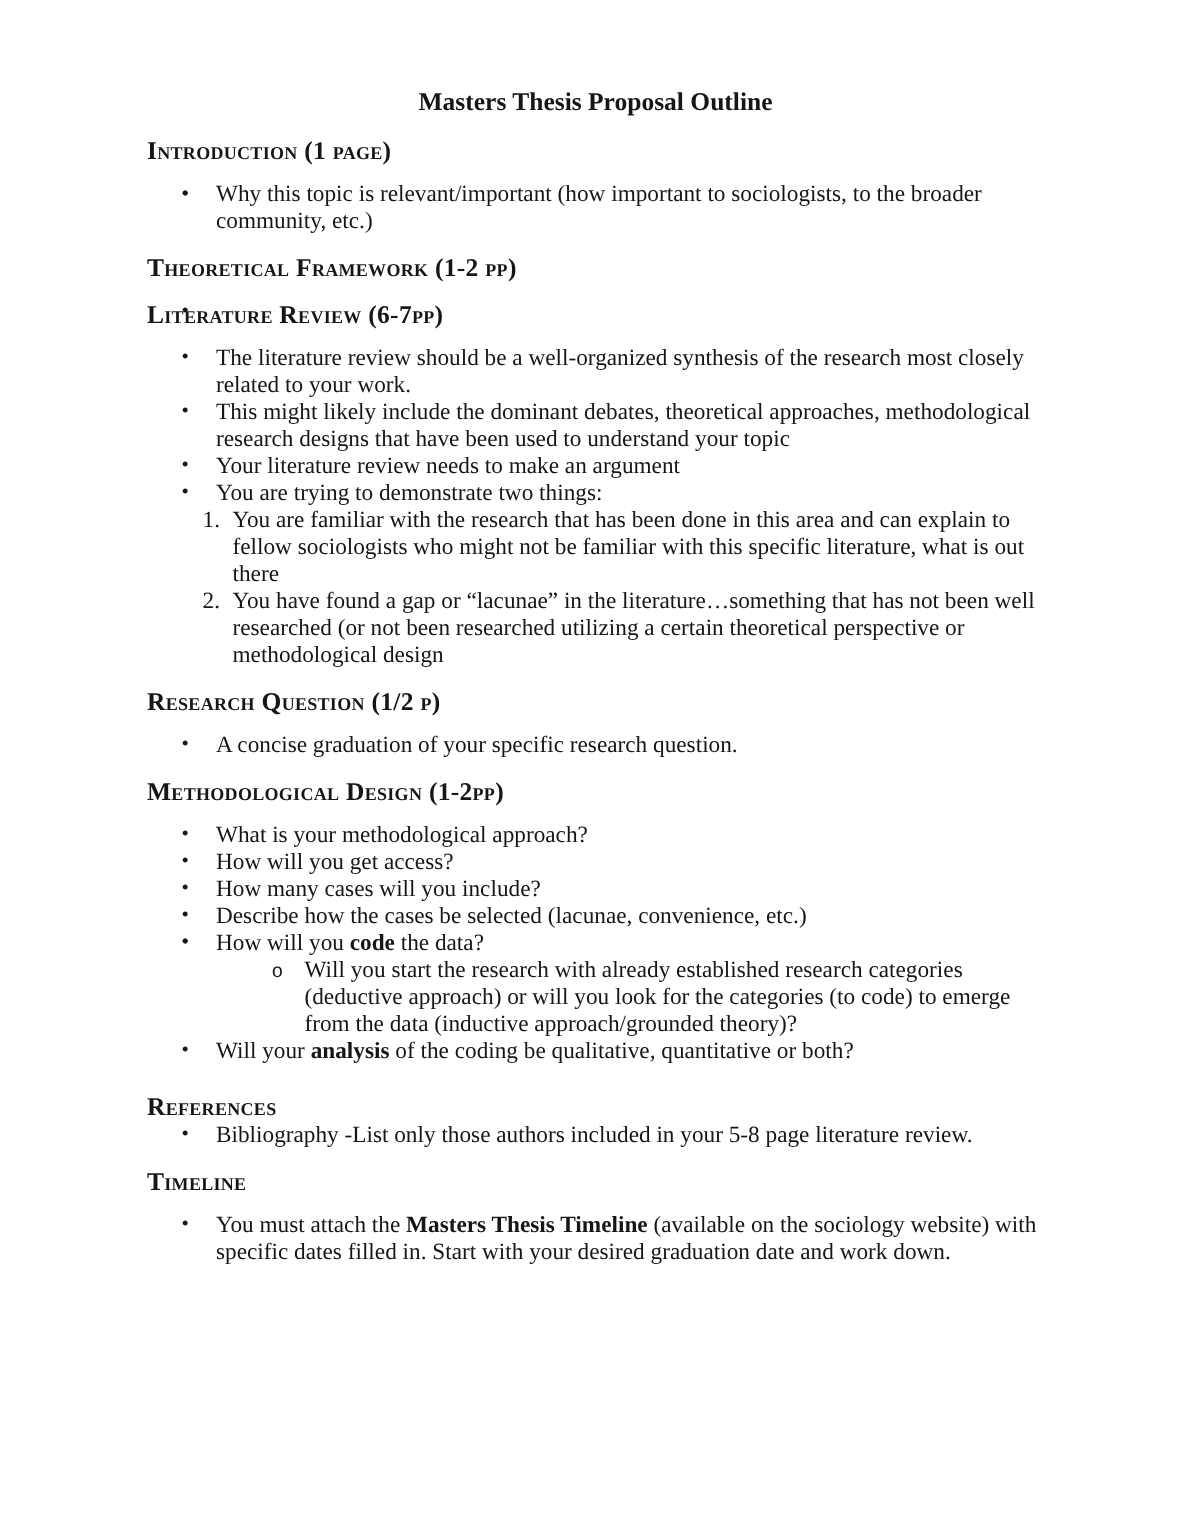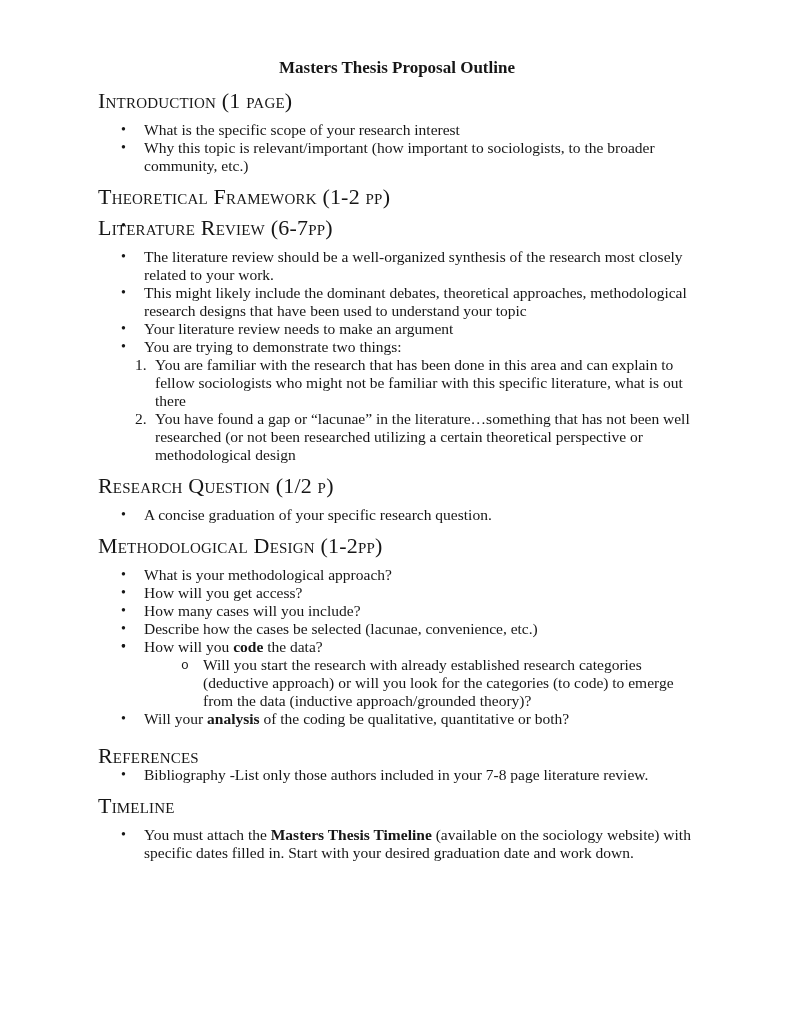--- a/index.html
+++ b/index.html
@@ -24,23 +24,23 @@
   }
   .doc-title {
     margin: 0 0 13px 0;
     text-align: center;
     font-size: 17px;
     line-height: 21px;
     font-weight: bold;
   }
   .sec-heading {
     margin: 12px 0 11px 0;
-    font-size: 22px;
+    font-size: 17px;
     line-height: 19px;
-    font-weight: normal;
+    font-weight: bold;
     font-variant: small-caps;
     letter-spacing: 0.2px;
   }
   section.compact .sec-heading {
     margin-top: 18px;
     margin-bottom: 1px;
   }
   .list {
     list-style: none;
     margin: 0;
@@ -72,21 +72,21 @@
 </style>
 </head>
 <body>
 
 <div class="page">
   <h1 class="doc-title">Masters Thesis Proposal Outline</h1>
   <div>
       <section>
         <h2 class="sec-heading">Introduction (1 page)</h2>
         <ul class="list">
-          <li class="item bullet"><span class="marker">•</span><span class="text">What is the specific scope of your research interest</span></li>
+          <li class="item bullet"><span class="marker">•</span></li>
           <li class="item bullet"><span class="marker">•</span><span class="text">Why this topic is relevant/important (how important to sociologists, to the broader community, etc.)</span></li>
         </ul>
       </section>
       <section>
         <h2 class="sec-heading">Theoretical Framework (1-2 pp)</h2>
         <ul class="list">
           <li class="item bullet"><span class="marker">•</span></li>
         </ul>
       </section>
       <section>
@@ -115,21 +115,21 @@
           <li class="item bullet"><span class="marker">•</span><span class="text">Describe how the cases be selected (lacunae, convenience, etc.)</span></li>
           <li class="item bullet"><span class="marker">•</span></li>
           <li class="item bullet"><span class="marker">•</span><span class="text">How will you <span class="seg-b">code</span> the data?</span></li>
           <li class="item circle"><span class="marker">o</span><span class="text">Will you start the research with already established research categories (deductive approach) or will you look for the categories (to code) to emerge from the data (inductive approach/grounded theory)?</span></li>
           <li class="item bullet"><span class="marker">•</span><span class="text">Will your <span class="seg-b">analysis</span> of the coding be qualitative, quantitative or both?</span></li>
         </ul>
       </section>
       <section class="compact">
         <h2 class="sec-heading">References</h2>
         <ul class="list">
-          <li class="item bullet"><span class="marker">•</span><span class="text">Bibliography -List only those authors included in your 7-8 page literature review.</span></li>
+          <li class="item bullet"><span class="marker">•</span><span class="text">Bibliography -List only those authors included in your 5-8 page literature review.</span></li>
         </ul>
       </section>
       <section>
         <h2 class="sec-heading">Timeline</h2>
         <ul class="list">
           <li class="item bullet"><span class="marker">•</span><span class="text">You must attach the <span class="seg-bi">Masters Thesis Timeline</span> (available on the sociology website) with specific dates filled in. Start with your desired graduation date and work down.</span></li>
         </ul>
       </section>
     </div>
 </div>

